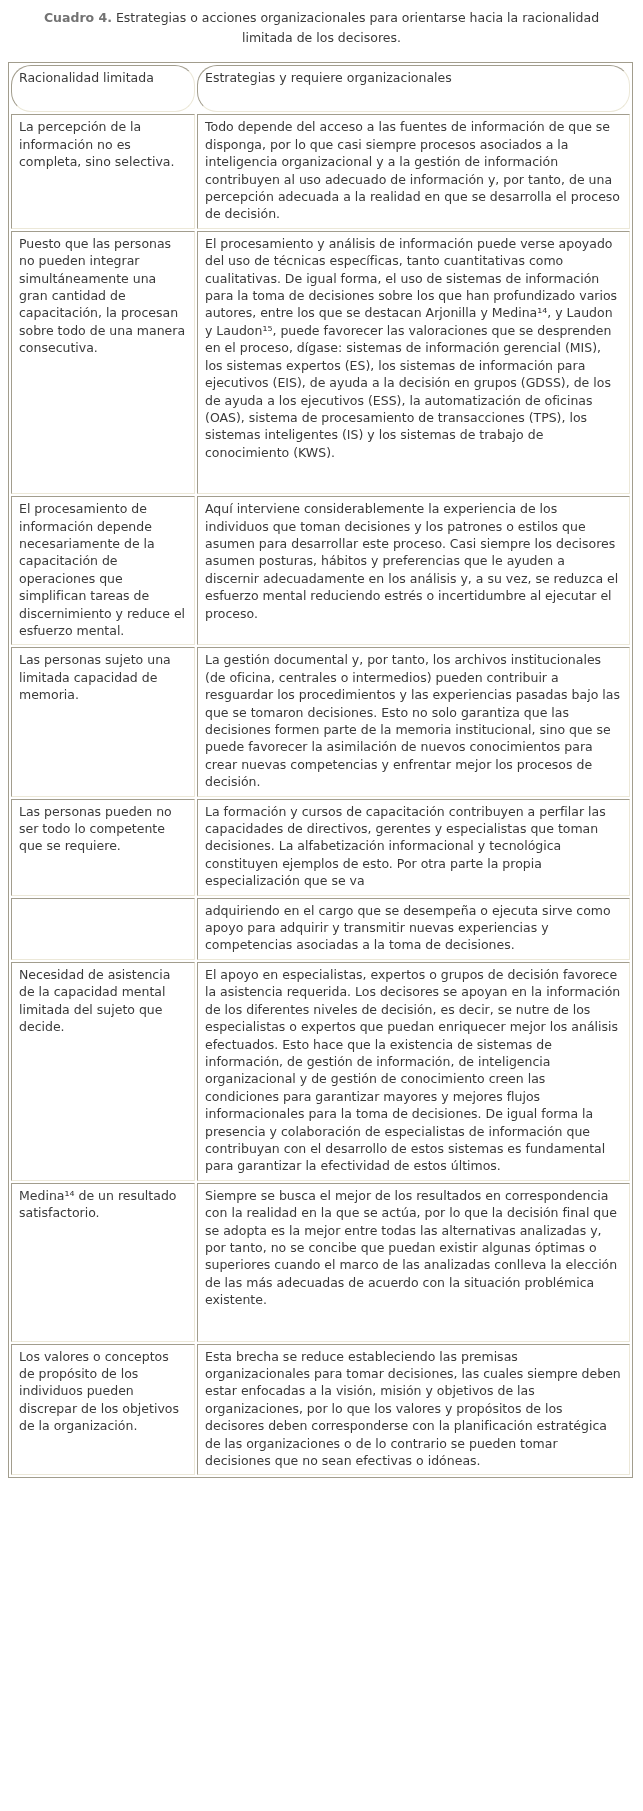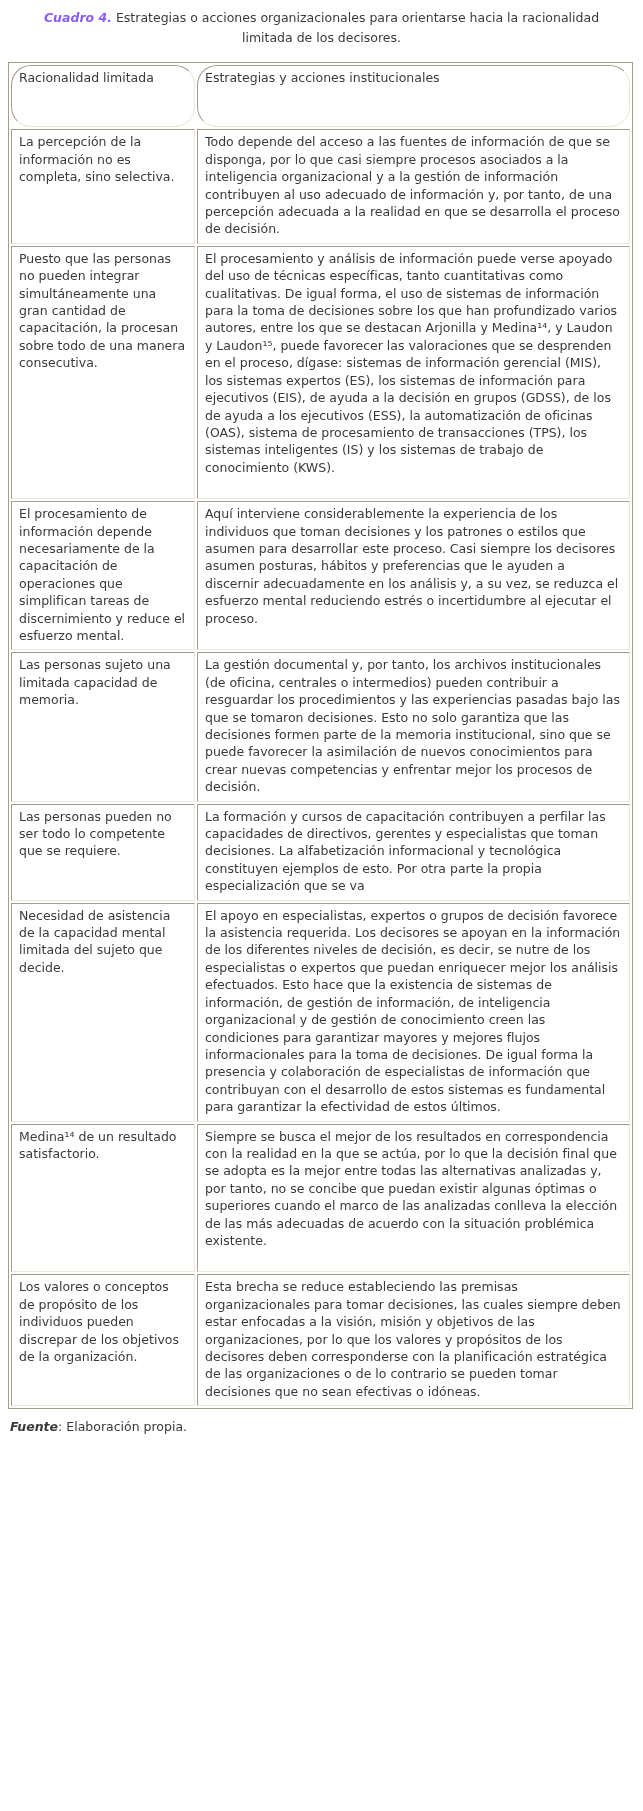--- a/index.html
+++ b/index.html
@@ -19,22 +19,21 @@
   .page {
     padding: 6px 8px 10px 8px;
   }
   .caption {
     text-align: center;
     margin: 2px 30px 15px 30px;
     line-height: 19.5px;
   }
   .caption .caption-label {
     font-weight: bold;
-    color: #8b5cf6;
-    font-style: italic;
+    color: #737373;
   }
   table.main {
     table-layout: fixed;
     width: 625px;
     border-collapse: separate;
     border-spacing: 2px;
     border: 1px solid #a29d8d;
     background: #ffffff;
   }
   col.c1 { width: 184px; }
@@ -42,25 +41,25 @@
   td {
     vertical-align: top;
     padding: 3px 7px 5px 7px;
     border: 1px solid;
     
     border-color: #a29d8d #ece8d8 #ece8d8 #a29d8d;
     overflow: hidden;
     word-wrap: break-word;
   }
   tr.header-row td {
-    padding-bottom: 40px;
+    padding-bottom: 25px;
     border-radius: 20px;
   }
   td.extra-space {
-    padding-bottom: 22px;
+    padding-bottom: 32px;
   }
   .source-note {
     margin: 9px 0 0 2px;
     font-size: 12.5px;
   }
   .source-note .source-label {
     font-style: italic;
     font-weight: bold;
   }
 </style>
@@ -72,21 +71,21 @@
   <p class="caption"><span class="caption-label">Cuadro 4.</span><span> Estrategias o acciones organizacionales para orientarse hacia la racionalidad limitada de los decisores.</span></p>
 
   <table class="main">
     <colgroup>
       <col class="c1">
       <col class="c2">
     </colgroup>
     <tbody>
       <tr class="header-row">
         <td>Racionalidad limitada</td>
-        <td>Estrategias y acciones institucionales</td>
+        <td>Estrategias y requiere organizacionales</td>
       </tr>
 
       <tr>
         <td>La percepción de la información no es completa, sino selectiva.</td>
         <td>Todo depende del acceso a las fuentes de información de que se disponga, por lo que casi siempre procesos asociados a la inteligencia organizacional y a la gestión de información contribuyen al uso adecuado de información y, por tanto, de una percepción adecuada a la realidad en que se desarrolla el proceso de decisión.</td>
       </tr>
 
       <tr>
         <td>Puesto que las personas no pueden integrar simultáneamente una gran cantidad de capacitación, la procesan sobre todo de una manera consecutiva.</td>
         <td class="extra-space">El procesamiento y análisis de información puede verse apoyado del uso de técnicas específicas, tanto cuantitativas como cualitativas. De igual forma, el uso de sistemas de información para la toma de decisiones sobre los que han profundizado varios autores, entre los que se destacan Arjonilla y Medina¹⁴, y Laudon y Laudon¹⁵, puede favorecer las valoraciones que se desprenden en el proceso, dígase: sistemas de información gerencial (MIS), los sistemas expertos (ES), los sistemas de información para ejecutivos (EIS), de ayuda a la decisión en grupos (GDSS), de los de ayuda a los ejecutivos (ESS), la automatización de oficinas (OAS), sistema de procesamiento de transacciones (TPS), los sistemas inteligentes (IS) y los sistemas de trabajo de conocimiento (KWS).</td>
@@ -100,33 +99,36 @@
       <tr>
         <td>Las personas sujeto una limitada capacidad de memoria.</td>
         <td>La gestión documental y, por tanto, los archivos institucionales (de oficina, centrales o intermedios) pueden contribuir a resguardar los procedimientos y las experiencias pasadas bajo las que se tomaron decisiones. Esto no solo garantiza que las decisiones formen parte de la memoria institucional, sino que se puede favorecer la asimilación de nuevos conocimientos para crear nuevas competencias y enfrentar mejor los procesos de decisión.</td>
       </tr>
 
       <tr>
         <td>Las personas pueden no ser todo lo competente que se requiere.</td>
         <td>La formación y cursos de capacitación contribuyen a perfilar las capacidades de directivos, gerentes y especialistas que toman decisiones. La alfabetización informacional y tecnológica constituyen ejemplos de esto. Por otra parte la propia especialización que se va</td>
       </tr>
 
+      <tr>
+        <td></td>
+        <td>adquiriendo en el cargo que se desempeña o ejecuta sirve como apoyo para adquirir y transmitir nuevas experiencias y competencias asociadas a la toma de decisiones.</td>
+      </tr>
 
       <tr>
         <td>Necesidad de asistencia de la capacidad mental limitada del sujeto que decide.</td>
         <td>El apoyo en especialistas, expertos o grupos de decisión favorece la asistencia requerida. Los decisores se apoyan en la información de los diferentes niveles de decisión, es decir, se nutre de los especialistas o expertos que puedan enriquecer mejor los análisis efectuados. Esto hace que la existencia de sistemas de información, de gestión de información, de inteligencia organizacional y de gestión de conocimiento creen las condiciones para garantizar mayores y mejores flujos informacionales para la toma de decisiones. De igual forma la presencia y colaboración de especialistas de información que contribuyan con el desarrollo de estos sistemas es fundamental para garantizar la efectividad de estos últimos.</td>
       </tr>
 
       <tr>
         <td>Medina¹⁴ de un resultado satisfactorio.</td>
         <td class="extra-space">Siempre se busca el mejor de los resultados en correspondencia con la realidad en la que se actúa, por lo que la decisión final que se adopta es la mejor entre todas las alternativas analizadas y, por tanto, no se concibe que puedan existir algunas óptimas o superiores cuando el marco de las analizadas conlleva la elección de las más adecuadas de acuerdo con la situación problémica existente.</td>
       </tr>
 
       <tr>
         <td>Los valores o conceptos de propósito de los individuos pueden discrepar de los objetivos de la organización.</td>
         <td>Esta brecha se reduce estableciendo las premisas organizacionales para tomar decisiones, las cuales siempre deben estar enfocadas a la visión, misión y objetivos de las organizaciones, por lo que los valores y propósitos de los decisores deben corresponderse con la planificación estratégica de las organizaciones o de lo contrario se pueden tomar decisiones que no sean efectivas o idóneas.</td>
       </tr>
     </tbody>
   </table>
 
-  <p class="source-note"><span class="source-label">Fuente</span><span>: Elaboración propia.</span></p>
 
 </div>
 
 </body></html>

